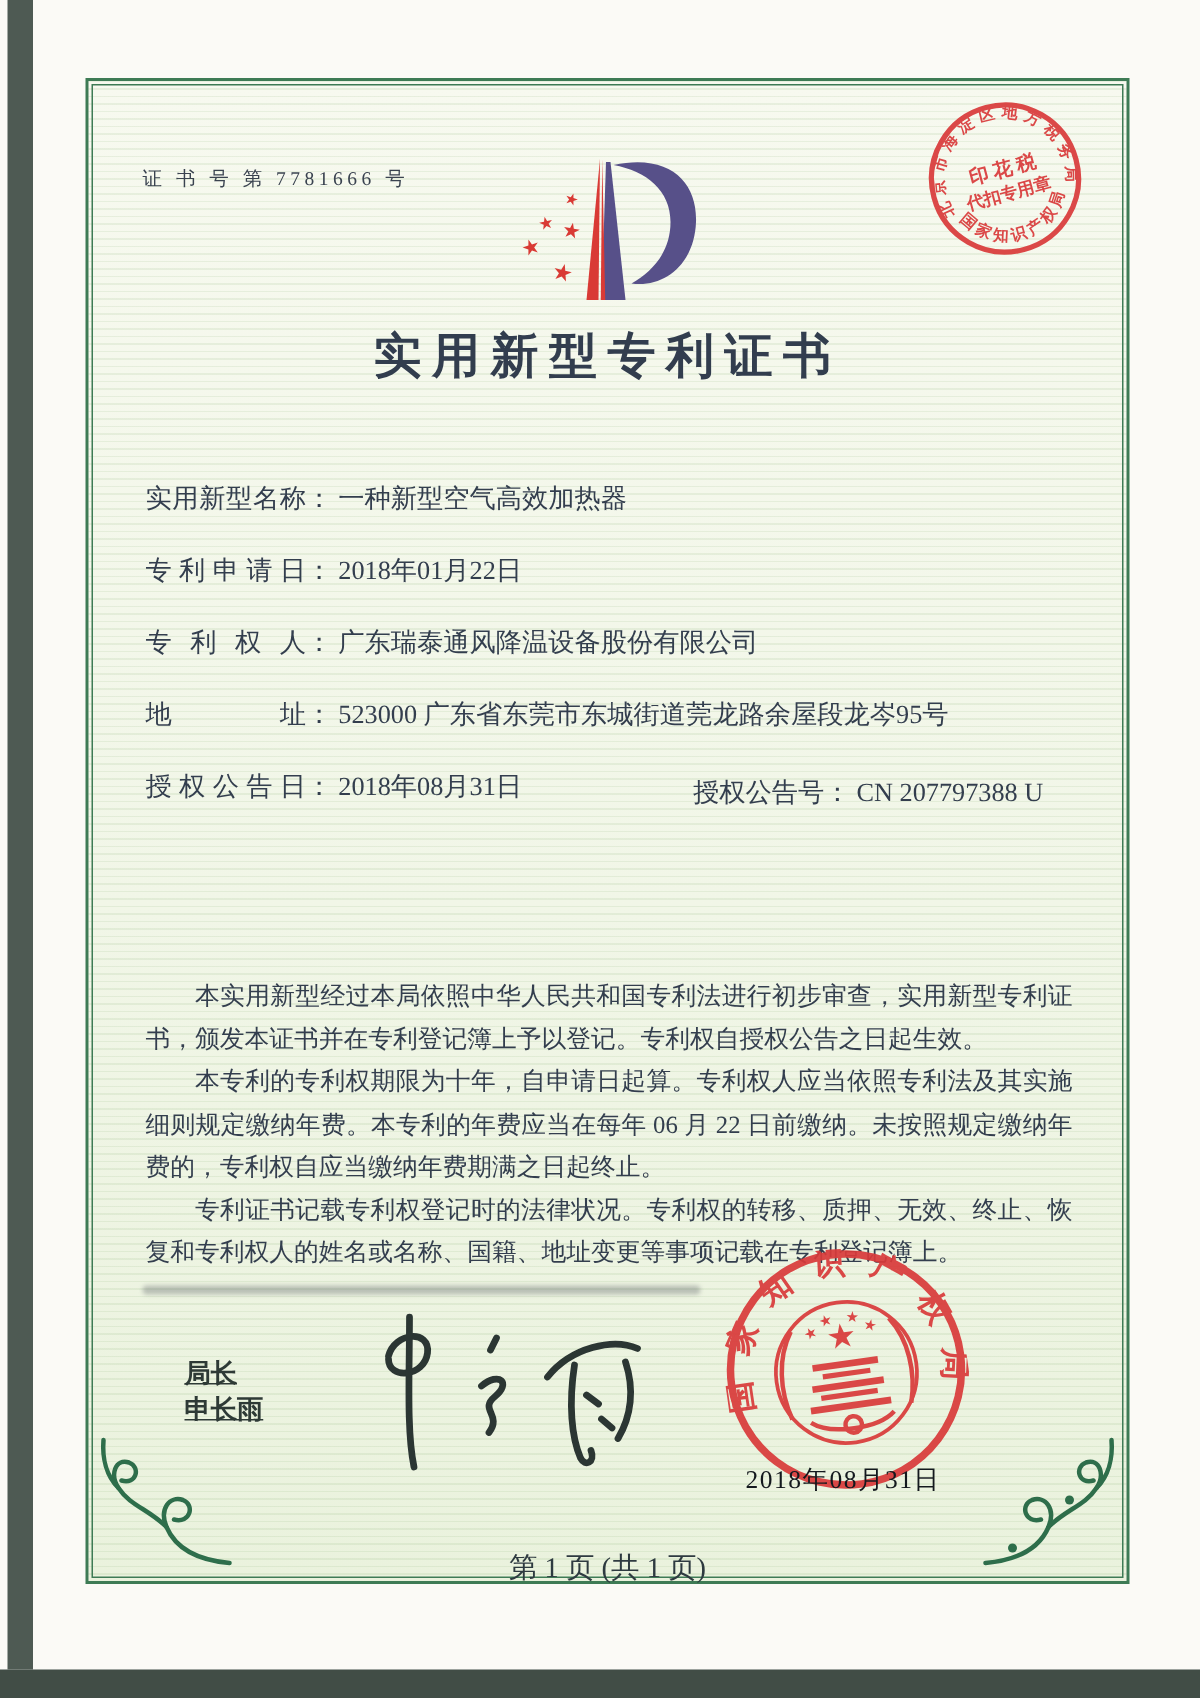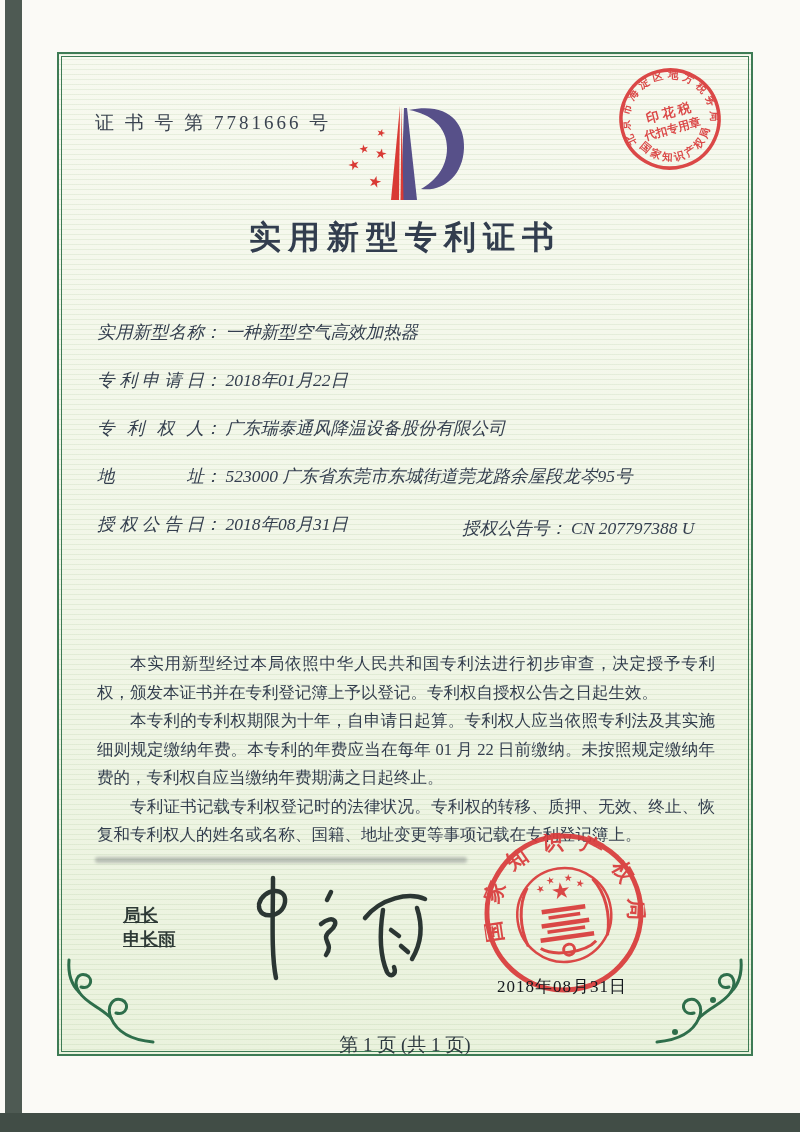--- a/index.html
+++ b/index.html
@@ -18,30 +18,30 @@
     position:absolute;left:57px;top:52px;width:692px;height:1000px;
     border:2px solid #3e7b55;
     background:
       repeating-linear-gradient(180deg, rgba(125,170,105,0.13) 0px, rgba(125,170,105,0.13) 1px, rgba(0,0,0,0) 1px, rgba(0,0,0,0) 5px),
       linear-gradient(180deg,#f7f9ef 0%,#f1f6e7 55%,#eaf2dd 100%);
   }
   .cert::before{
     content:"";position:absolute;inset:2px;border:1px solid #3e7b55;pointer-events:none;
   }
 
-  .cert-number{position:absolute;left:36px;top:56px;font-size:19px;letter-spacing:3px;color:#3a4350;}
+  .cert-number{position:absolute;left:36px;top:56px;font-size:13px;letter-spacing:3px;color:#3a4350;}
 
   .logo{position:absolute;left:278px;top:48px;width:140px;height:105px;}
 
   .tax-stamp{position:absolute;left:558px;top:12px;width:106px;height:106px;transform:rotate(-15deg);opacity:.92;}
 
   .title{position:absolute;left:0;top:162px;width:100%;text-align:center;
     font-size:32px;font-weight:bold;letter-spacing:7px;color:#323d4e;}
 
-  .fields{position:absolute;left:38px;top:266px;width:640px;font-size:17.5px;font-style:italic;}
+  .fields{position:absolute;left:38px;top:266px;width:640px;font-size:17.5px;}
   .row{position:relative;height:22px;margin-bottom:26px;white-space:nowrap;}
   .lbl{display:inline-block;width:107px;text-align:justify;text-align-last:justify;vertical-align:top;}
   .val{margin-left:4px;}
   .grant-no{position:absolute;left:365px;top:4px;}
 
   .paras{position:absolute;left:38px;top:596px;width:618px;font-size:16.5px;line-height:28.5px;text-align:justify;}
   .paras p{margin:0;text-indent:2em;}
 
   .scan-smudge{position:absolute;left:36px;top:803px;width:372px;height:6px;
     background:rgba(90,95,100,0.35);filter:blur(1.5px);border-radius:3px;}
@@ -132,22 +132,22 @@
       </div>
       <div class="row">
         <span class="lbl">授权公告日</span><span>：</span><span class="val">2018年08月31日</span>
         <span class="grant-no">
           <span>授权公告号</span><span>：</span><span class="val">CN 207797388 U</span>
         </span>
       </div>
     </div>
 
     <div class="paras">
-      <p>本实用新型经过本局依照中华人民共和国专利法进行初步审查，决定授予专利权，颁发本证书并在专利登记簿上予以登记。专利权自授权公告之日起生效。</p>
-      <p>本专利的专利权期限为十年，自申请日起算。专利权人应当依照专利法及其实施细则规定缴纳年费。本专利的年费应当在每年 01 月 22 日前缴纳。未按照规定缴纳年费的，专利权自应当缴纳年费期满之日起终止。</p>
+      <p>本实用新型经过本局依照中华人民共和国专利法进行初步审查，实用新型专利证书，颁发本证书并在专利登记簿上予以登记。专利权自授权公告之日起生效。</p>
+      <p>本专利的专利权期限为十年，自申请日起算。专利权人应当依照专利法及其实施细则规定缴纳年费。本专利的年费应当在每年 06 月 22 日前缴纳。未按照规定缴纳年费的，专利权自应当缴纳年费期满之日起终止。</p>
       <p>专利证书记载专利权登记时的法律状况。专利权的转移、质押、无效、终止、恢复和专利权人的姓名或名称、国籍、地址变更等事项记载在专利登记簿上。</p>
     </div>
 
     <div class="scan-smudge"></div>
 
     <div class="signer">
       <div>局长</div>
       <div class="name">申长雨</div>
     </div>
 

